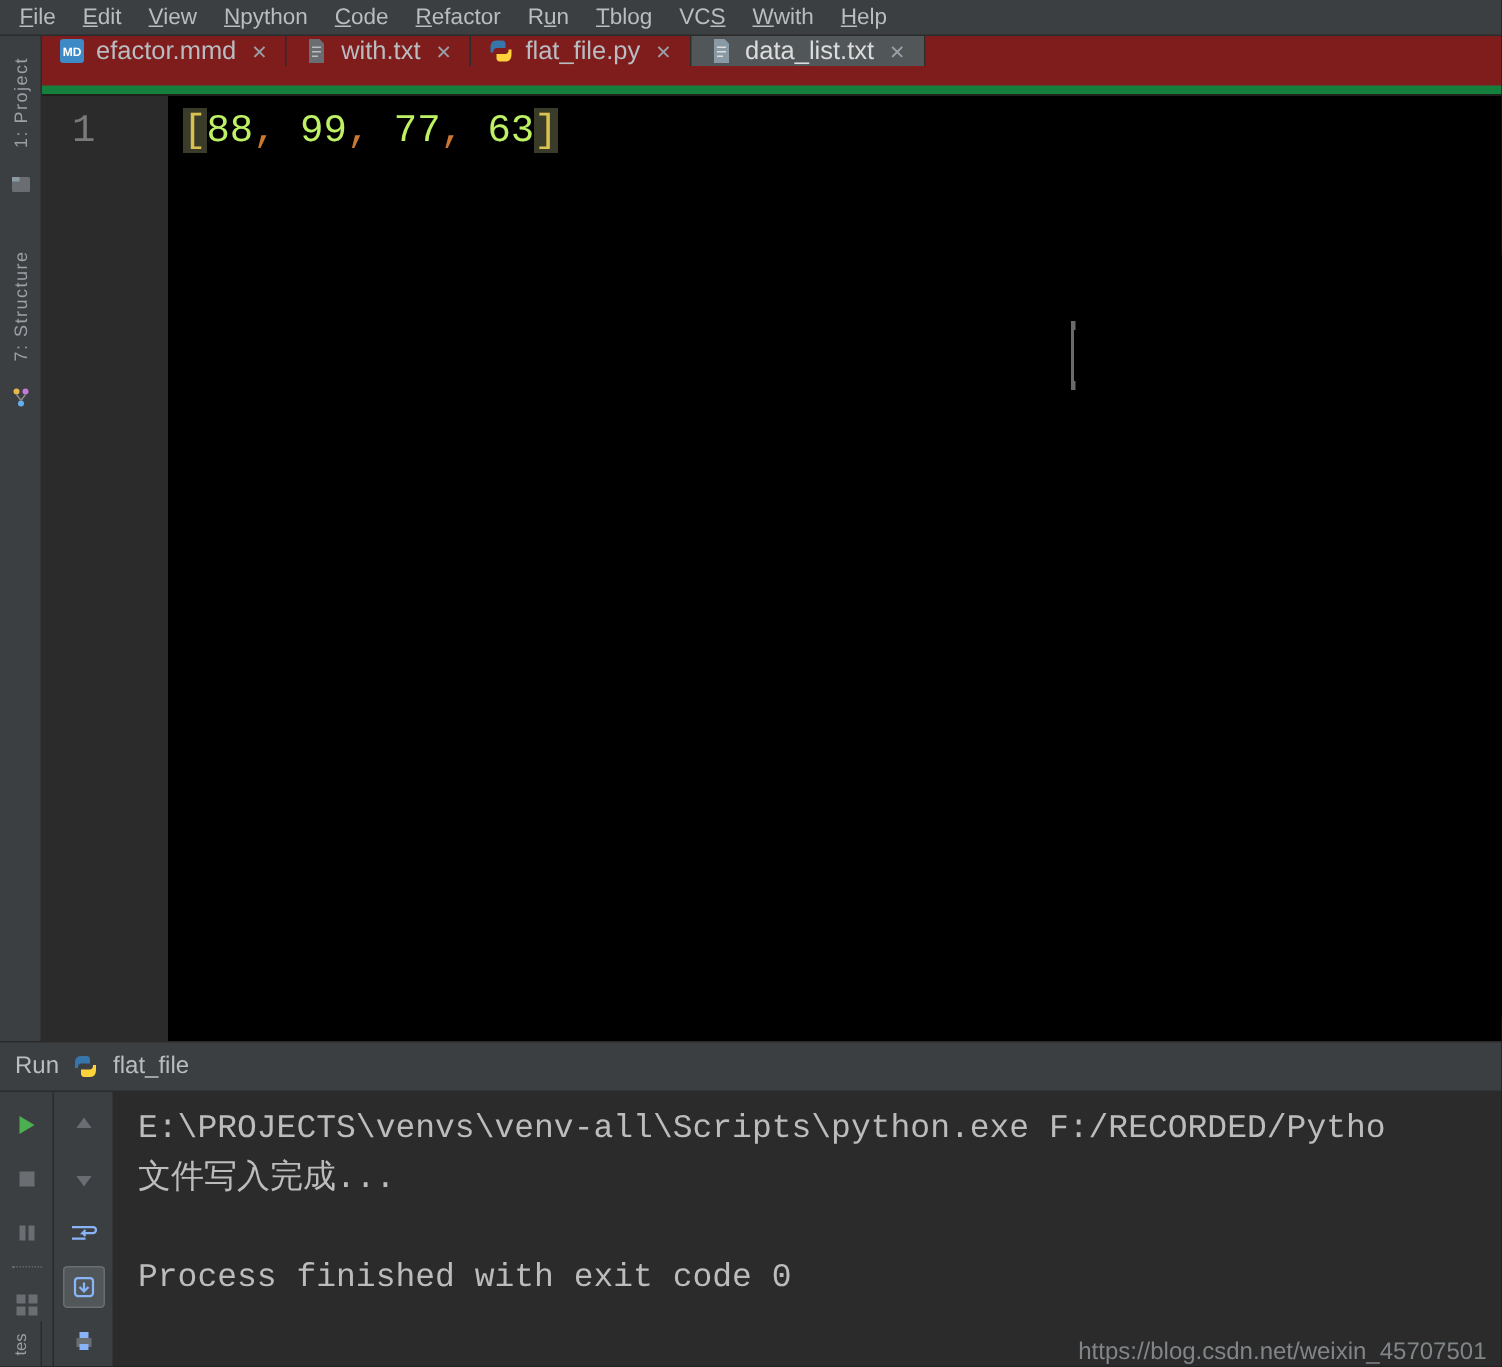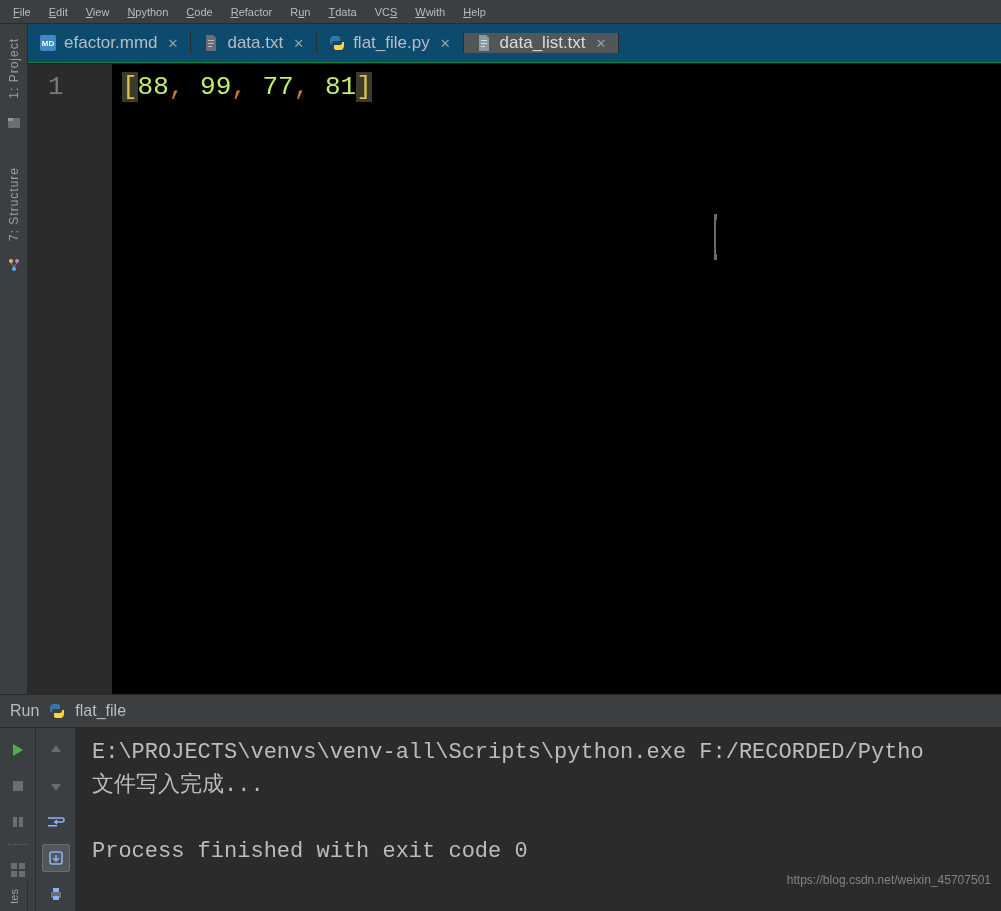--- a/index.html
+++ b/index.html
@@ -13,21 +13,21 @@
     position: relative;
   }
 
   
   .menu-bar {
     height: 24px;
     background: #3c3f41;
     display: flex;
     align-items: center;
     padding-left: 4px;
-    font-size: 11px;
+    font-size: 15px;
     color: #b8bdc1;
     border-bottom: 1px solid #2b2b2b;
   }
   .menu-bar .item { padding: 2px 9px; cursor: default; }
   .menu-bar .underline { text-decoration: underline; }
 
   
   .main-area {
     display: flex;
     height: 670px; 
@@ -59,23 +59,23 @@
 
   
   .tabs-wrap {
     flex: 1;
     display: flex;
     flex-direction: column;
   }
   .tabs {
     display: flex;
     height: 39px;
-    background: #0c4a6e;
-    border-bottom: 1px solid #15803d;
-    align-items: center;
+    background: #7f1d1d;
+    border-bottom: 6px solid #15803d;
+    align-items: flex-start;
   }
   .tab {
     display: flex;
     align-items: center;
     padding: 0 12px 0 12px;
     font-size: 17px;
     color: #b8bdc1;
     border-right: 1px solid #2b2b2b;
     gap: 8px;
     cursor: default;
@@ -194,22 +194,22 @@
     font-size: 22px;
     padding: 8px 20px 8px 16px;
     white-space: pre;
     line-height: 1.5;
   }
 
   
   .watermark {
     position: absolute;
     right: 10px;
-    bottom: 24px;
-    font-size: 12px;
+    bottom: 0;
+    font-size: 16px;
     color: #8a8f93;
     font-family: Arial, sans-serif;
     opacity: 0.9;
   }
 
   
   .bottom-stripe {
     position:absolute;
     left:0; bottom:0;
     width:28px; height:30px;
@@ -222,21 +222,21 @@
 <body>
 
 <div class="menu-bar">
   <div class="item"><span class="underline">F</span><span></span><span>ile</span></div>
   <div class="item"><span class="underline">E</span><span>dit</span></div>
   <div class="item"><span class="underline">V</span><span>iew</span></div>
   <div class="item"><span class="underline">N</span><span>python</span></div>
   <div class="item"><span class="underline">C</span><span>ode</span></div>
   <div class="item"><span class="underline">R</span><span>efactor</span></div>
   <div class="item">R<span class="underline">u</span><span>n</span></div>
-  <div class="item"><span class="underline">T</span><span>data</span></div>
+  <div class="item"><span class="underline">T</span><span>blog</span></div>
   <div class="item">VC<span class="underline">S</span></div>
   <div class="item"><span class="underline">W</span><span>with</span></div>
   <div class="item"><span class="underline">H</span><span>elp</span></div>
 </div>
 
 <div class="main-area">
 
   <div class="left-stripe">
     <div class="vlabel">1: Project</div>
     <div class="stripe-icon">
@@ -267,21 +267,21 @@
       </div>
       <div class="tab">
         <span class="file-icon txt-icon">
           <svg width="14" height="16" viewBox="0 0 14 16">
               <path d="M2 0h7l3 3v13H2z" fill="#6a6e72"></path>
               <rect x="4" y="5" width="6" height="1" fill="#bbb"></rect>
               <rect x="4" y="8" width="6" height="1" fill="#bbb"></rect>
               <rect x="4" y="11" width="4" height="1" fill="#bbb"></rect>
             </svg>
         </span>
-        <span>data.txt</span>
+        <span>with.txt</span>
         <span class="close">✕</span>
       </div>
       <div class="tab">
         <span class="file-icon py-icon">
           <svg width="16" height="16" viewBox="0 0 16 16">
               <path d="M5 1h4c1 0 2 1 2 2v3H5c-1 0-2 1-2 2v1H1V6c0-3 1-5 4-5z" fill="#3776ab"></path>
               <path d="M11 15H7c-1 0-2-1-2-2v-3h6c1 0 2-1 2-2V7h2v3c0 3-1 5-4 5z" fill="#ffd43b"></path>
             </svg>
         </span>
         <span>flat_file.py</span>
@@ -298,21 +298,21 @@
         </span>
         <span>data_list.txt</span>
         <span class="close">✕</span>
       </div>
     </div>
 
     <div class="editor">
       <div class="gutter">
         <div>1</div>
       </div>
-      <div class="code" id="code-line"><span class="bracket">[</span><span class="num">88</span><span class="comma">,</span><span> </span><span class="num">99</span><span class="comma">,</span><span> </span><span class="num">77</span><span class="comma">,</span><span> </span><span class="num">81</span><span class="bracket">]</span><div class="i-cursor"></div></div>
+      <div class="code" id="code-line"><span class="bracket">[</span><span class="num">88</span><span class="comma">,</span><span> </span><span class="num">99</span><span class="comma">,</span><span> </span><span class="num">77</span><span class="comma">,</span><span> </span><span class="num">63</span><span class="bracket">]</span><div class="i-cursor"></div></div>
     </div>
   </div>
 </div>
 
 <div class="run-header">
   <span>Run</span>
   <span class="file-icon py-icon">
     <svg width="16" height="16" viewBox="0 0 16 16">
         <path d="M5 1h4c1 0 2 1 2 2v3H5c-1 0-2 1-2 2v1H1V6c0-3 1-5 4-5z" fill="#3776ab"></path>
         <path d="M11 15H7c-1 0-2-1-2-2v-3h6c1 0 2-1 2-2V7h2v3c0 3-1 5-4 5z" fill="#ffd43b"></path>

